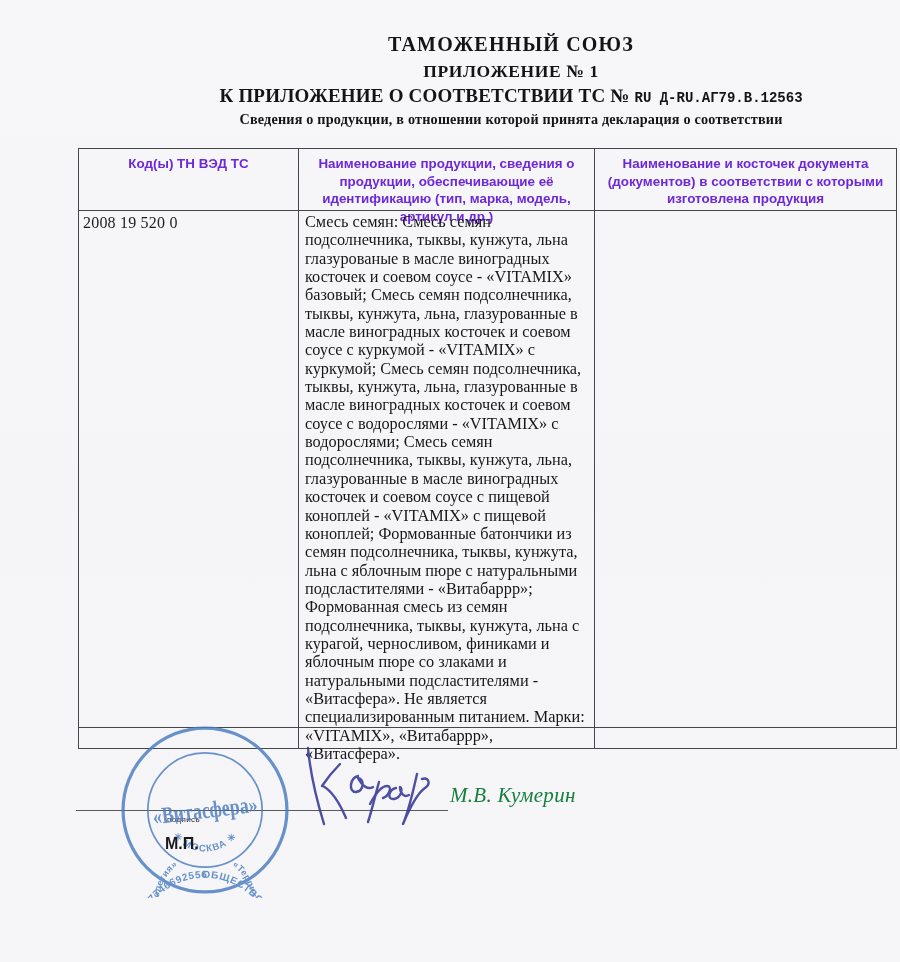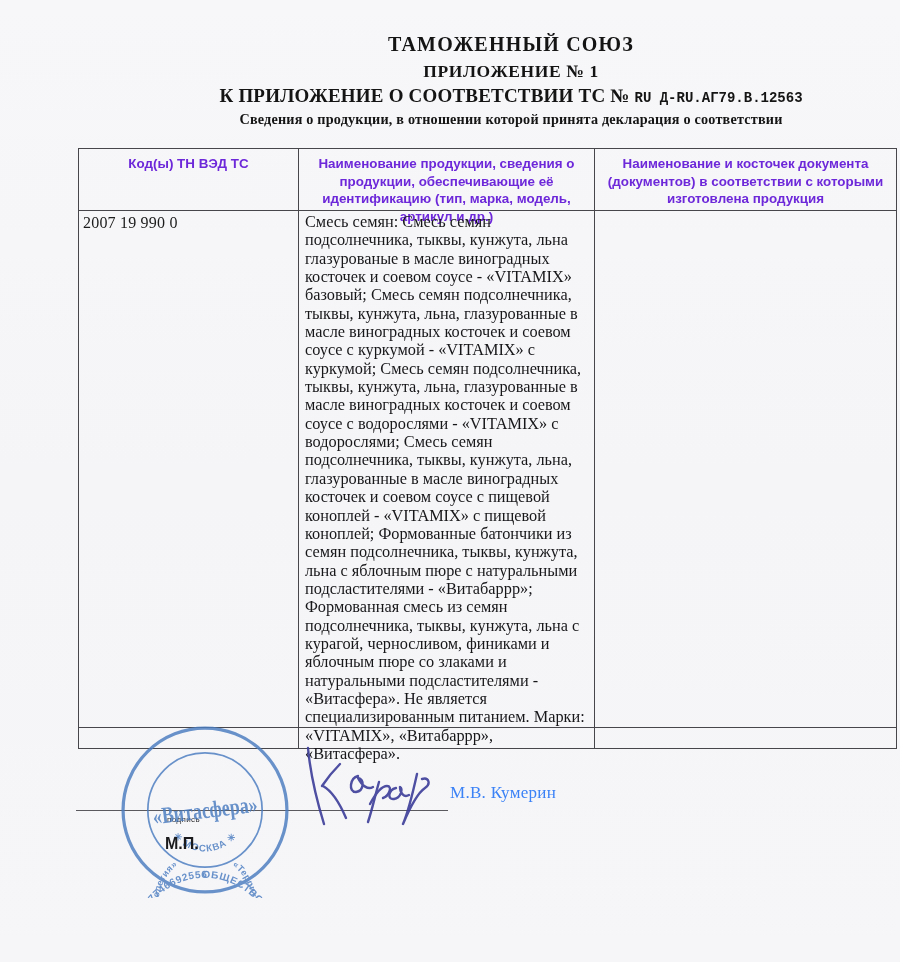--- a/index.html
+++ b/index.html
@@ -32,21 +32,21 @@
     line-height:1.32;text-align:center;padding:6px 8px 0;color:#6d28d9;
   }
   .code-cell{font-size:16px;padding:3px 2px 0 4px;letter-spacing:.2px;}
   .desc-cell{font-size:16.3px;line-height:18.35px;padding:2px 3px 0 6px;color:#17171a;}
   
   .sig-line{position:absolute;left:30px;top:810px;width:372px;border-top:1.4px solid #59595e;}
   .podpis{position:absolute;left:121px;top:815px;font-family:"Liberation Sans",sans-serif;
           font-size:8px;letter-spacing:.4px;color:#2c2c2e;}
   .mp{position:absolute;left:119px;top:835px;font-family:"Liberation Sans",sans-serif;
       font-weight:bold;font-size:16px;color:#1a1a1c;z-index:6;}
-  .sig-name{position:absolute;left:404px;top:783px;font-size:17px;color:#3b82f6;letter-spacing:.3px;}
+  .sig-name{position:absolute;left:404px;top:783px;font-size:21px;color:#15803d;letter-spacing:.3px;font-style:italic;}
   .sig-caption{position:absolute;left:392px;top:816px;width:500px;
       font-family:"Liberation Sans",sans-serif;font-size:9.4px;line-height:11.5px;color:#3c3c40;}
   
   .stamp{position:absolute;left:72px;top:722px;z-index:5;opacity:.82;}
   .autograph{position:absolute;left:230px;top:742px;z-index:7;opacity:.9;}
 </style>
 </head>
 <body>
 
 <div class="page">
@@ -54,21 +54,21 @@
   <div class="hdr t1">ТАМОЖЕННЫЙ СОЮЗ</div>
   <div class="hdr t2">ПРИЛОЖЕНИЕ № 1</div>
   <div class="hdr t3"><span>К ПРИЛОЖЕНИЕ О СООТВЕТСТВИИ ТС № </span><span class="num">RU Д-RU.АГ79.В.12563</span></div>
   <div class="hdr t4">Сведения о продукции, в отношении которой принята декларация о соответствии</div>
 
   <div class="tbl">
     <div class="cell th">Код(ы) ТН ВЭД ТС</div>
     <div class="cell th">Наименование продукции, сведения о продукции, обеспечивающие её идентификацию (тип, марка, модель, артикул и др.)</div>
     <div class="cell th last-col">Наименование и косточек документа (документов) в соответствии с которыми изготовлена продукция</div>
 
-    <div class="cell code-cell">2007 19 990 0</div>
+    <div class="cell code-cell">2008 19 520 0</div>
     <div class="cell desc-cell">Смесь семян: Смесь семян подсолнечника, тыквы, кунжута, льна глазурованые в масле виноградных косточек и  соевом соусе  - «VITAMIX» базовый; Смесь семян подсолнечника, тыквы, кунжута, льна, глазурованные в масле виноградных косточек и соевом соусе с куркумой - «VITAMIX» с куркумой; Смесь семян подсолнечника, тыквы, кунжута, льна, глазурованные в масле виноградных косточек и соевом соусе  с водорослями - «VITAMIX» с водорослями; Смесь семян подсолнечника, тыквы, кунжута, льна, глазурованные в масле виноградных косточек и соевом соусе  с пищевой коноплей - «VITAMIX» с пищевой коноплей; Формованные батончики из семян подсолнечника, тыквы, кунжута, льна с яблочным пюре с натуральными подсластителями - «Витабаррр»; Формованная смесь  из семян подсолнечника, тыквы, кунжута, льна с курагой, черносливом, финиками и яблочным пюре со злаками и натуральными подсластителями - «Витасфера».  Не является специализированным питанием. Марки: «VITAMIX», «Витабаррр», «Витасфера».</div>
     <div class="cell last-col"></div>
 
     <div class="cell last-row"></div>
     <div class="cell last-row"></div>
     <div class="cell last-col last-row"></div>
   </div>
 
   <div class="sig-line"></div>
   <div class="podpis">подпись</div>

